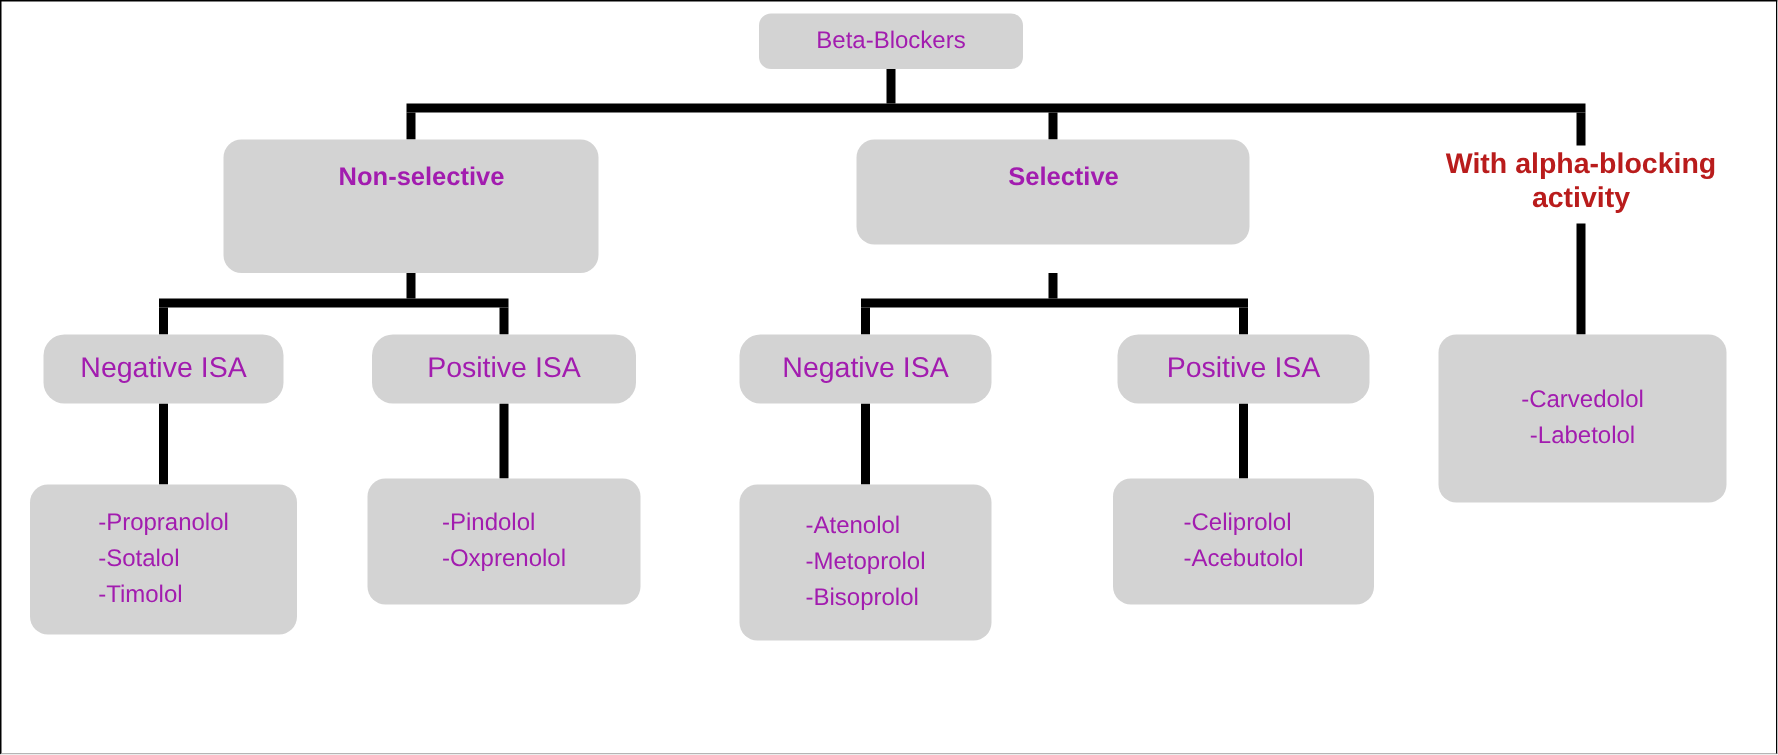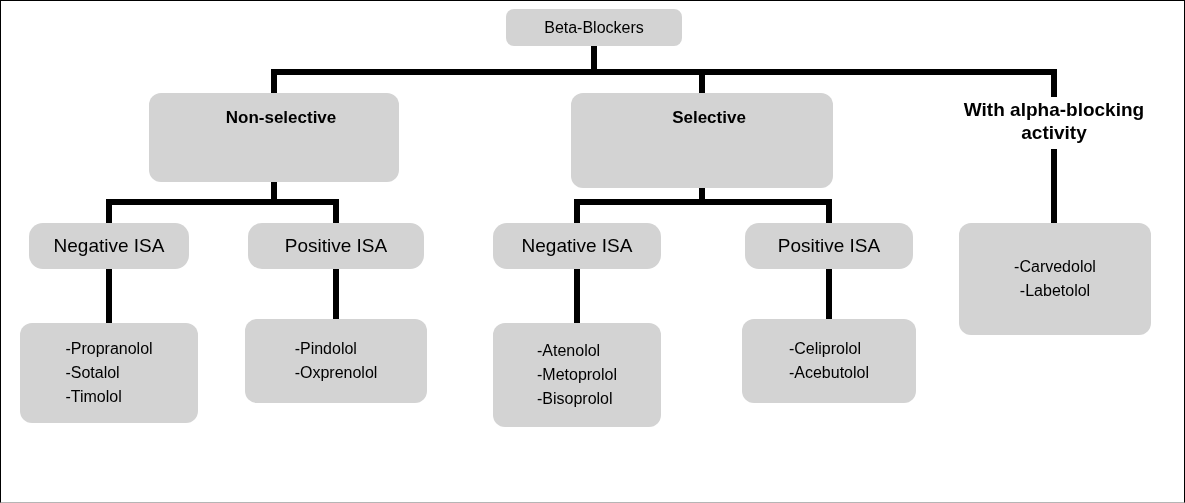--- a/index.html
+++ b/index.html
@@ -20,21 +20,21 @@
   }
   .line {
     position: absolute;
     background: var(--line-color, #000000);
   }
   .box {
     position: absolute;
     box-sizing: border-box;
     background: var(--box-fill, #d3d3d3);
     border-radius: 12px;
-    color: #000000;
+    color: #a21caf;
     display: flex;
     align-items: center;
     justify-content: center;
     text-align: center;
   }
   .box.top-align {
     align-items: flex-start;
     padding-top: 15px;
     padding-left: 14px;
   }
@@ -61,21 +61,21 @@
     white-space: pre-line;
   }
   .drug-box.centered .multiline {
     text-align: center;
   }
   .plain-label {
     position: absolute;
     font-weight: bold;
     font-size: 19px;
     line-height: 1.2;
-    color: #000000;
+    color: #b91c1c;
     text-align: center;
   }
 </style>
 </head>
 <body>
 
 <div class="canvas">
 
   <div class="line" style="left:590px; top:45px;  width:6px;   height:23px;"></div>
   <div class="line" style="left:270px; top:68px;  width:786px; height:6px;"></div>
@@ -100,21 +100,21 @@
   <div class="line" style="left:1050px;top:148px; width:6px;   height:74px;"></div>
 
   <div class="box root-box" style="left:505px; top:8px; width:176px; height:37px;">
     <span>Beta-Blockers</span>
   </div>
 
   <div class="box branch-box top-align" style="left:148px; top:92px; width:250px; height:89px;">
     <span>Non-selective</span>
   </div>
 
-  <div class="box branch-box top-align" style="left:570px; top:92px; width:262px; height:95px;">
+  <div class="box branch-box top-align" style="left:570px; top:92px; width:262px; height:70px;">
     <span>Selective</span>
   </div>
 
   <div class="plain-label" style="left:933px; top:98px; width:240px;">With alpha-blocking activity</div>
 
   <div class="box isa-box" style="left:28px; top:222px; width:160px; height:46px;">
     <span>Negative ISA</span>
   </div>
 
   <div class="box isa-box" style="left:247px; top:222px; width:176px; height:46px;">

